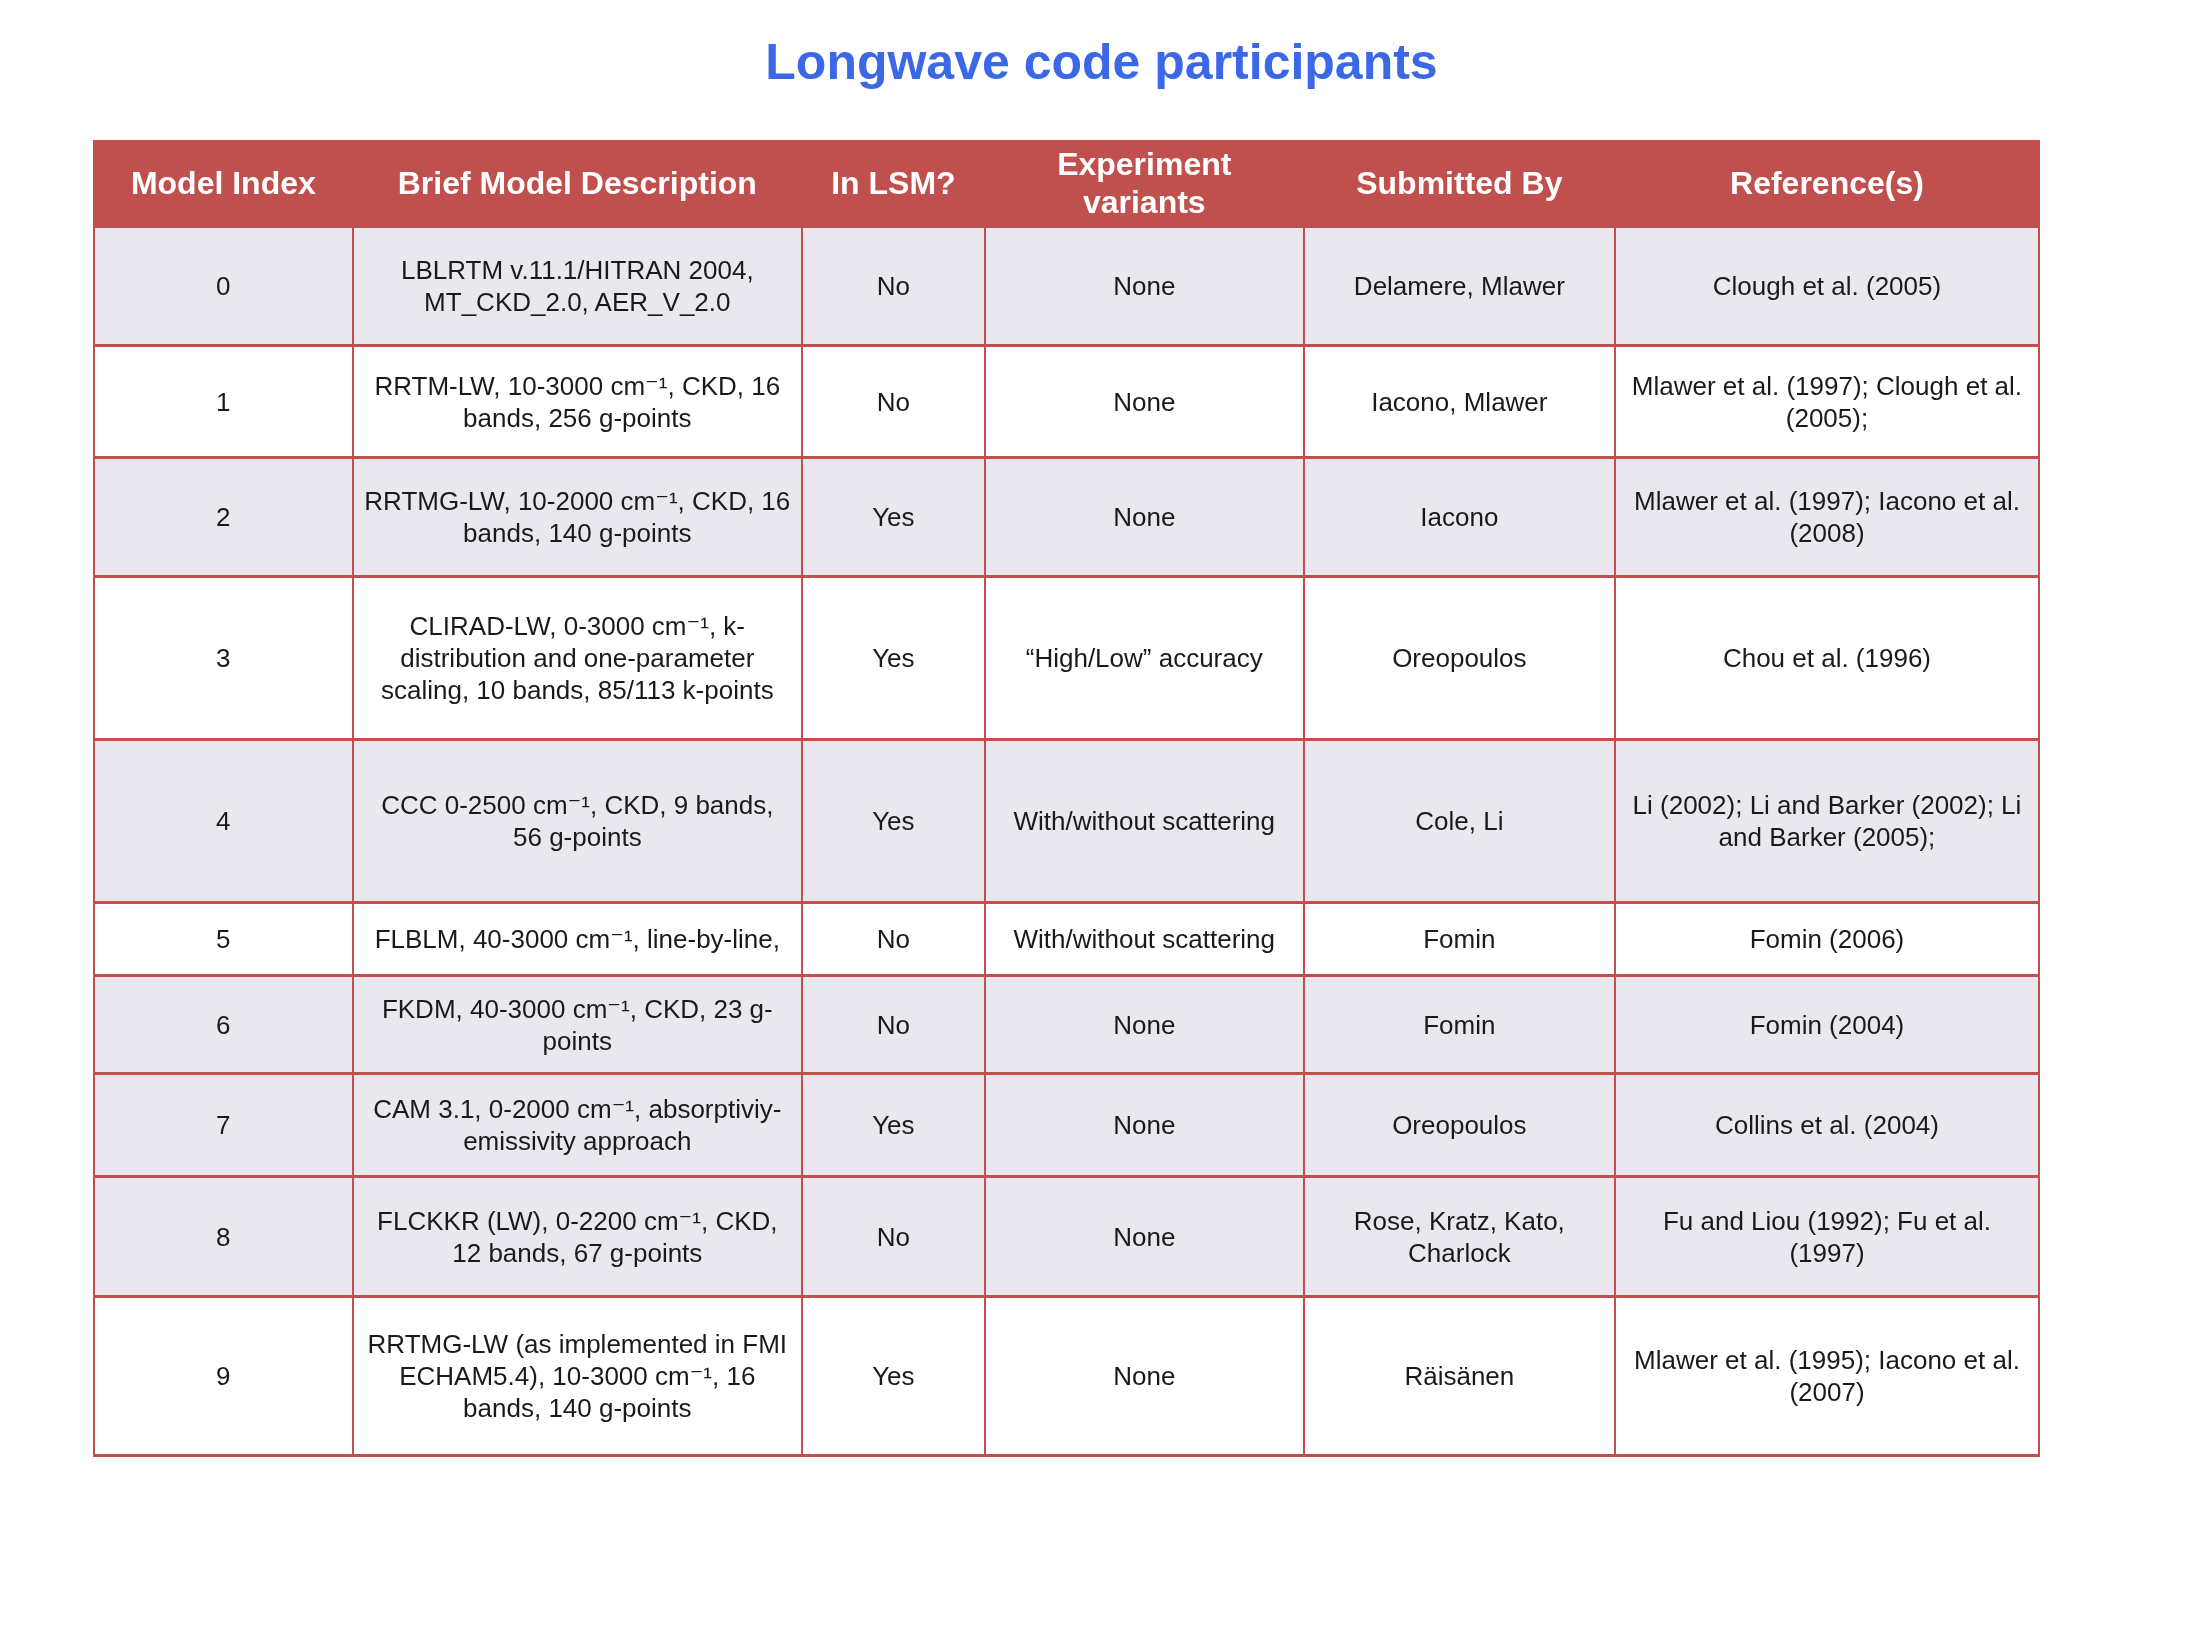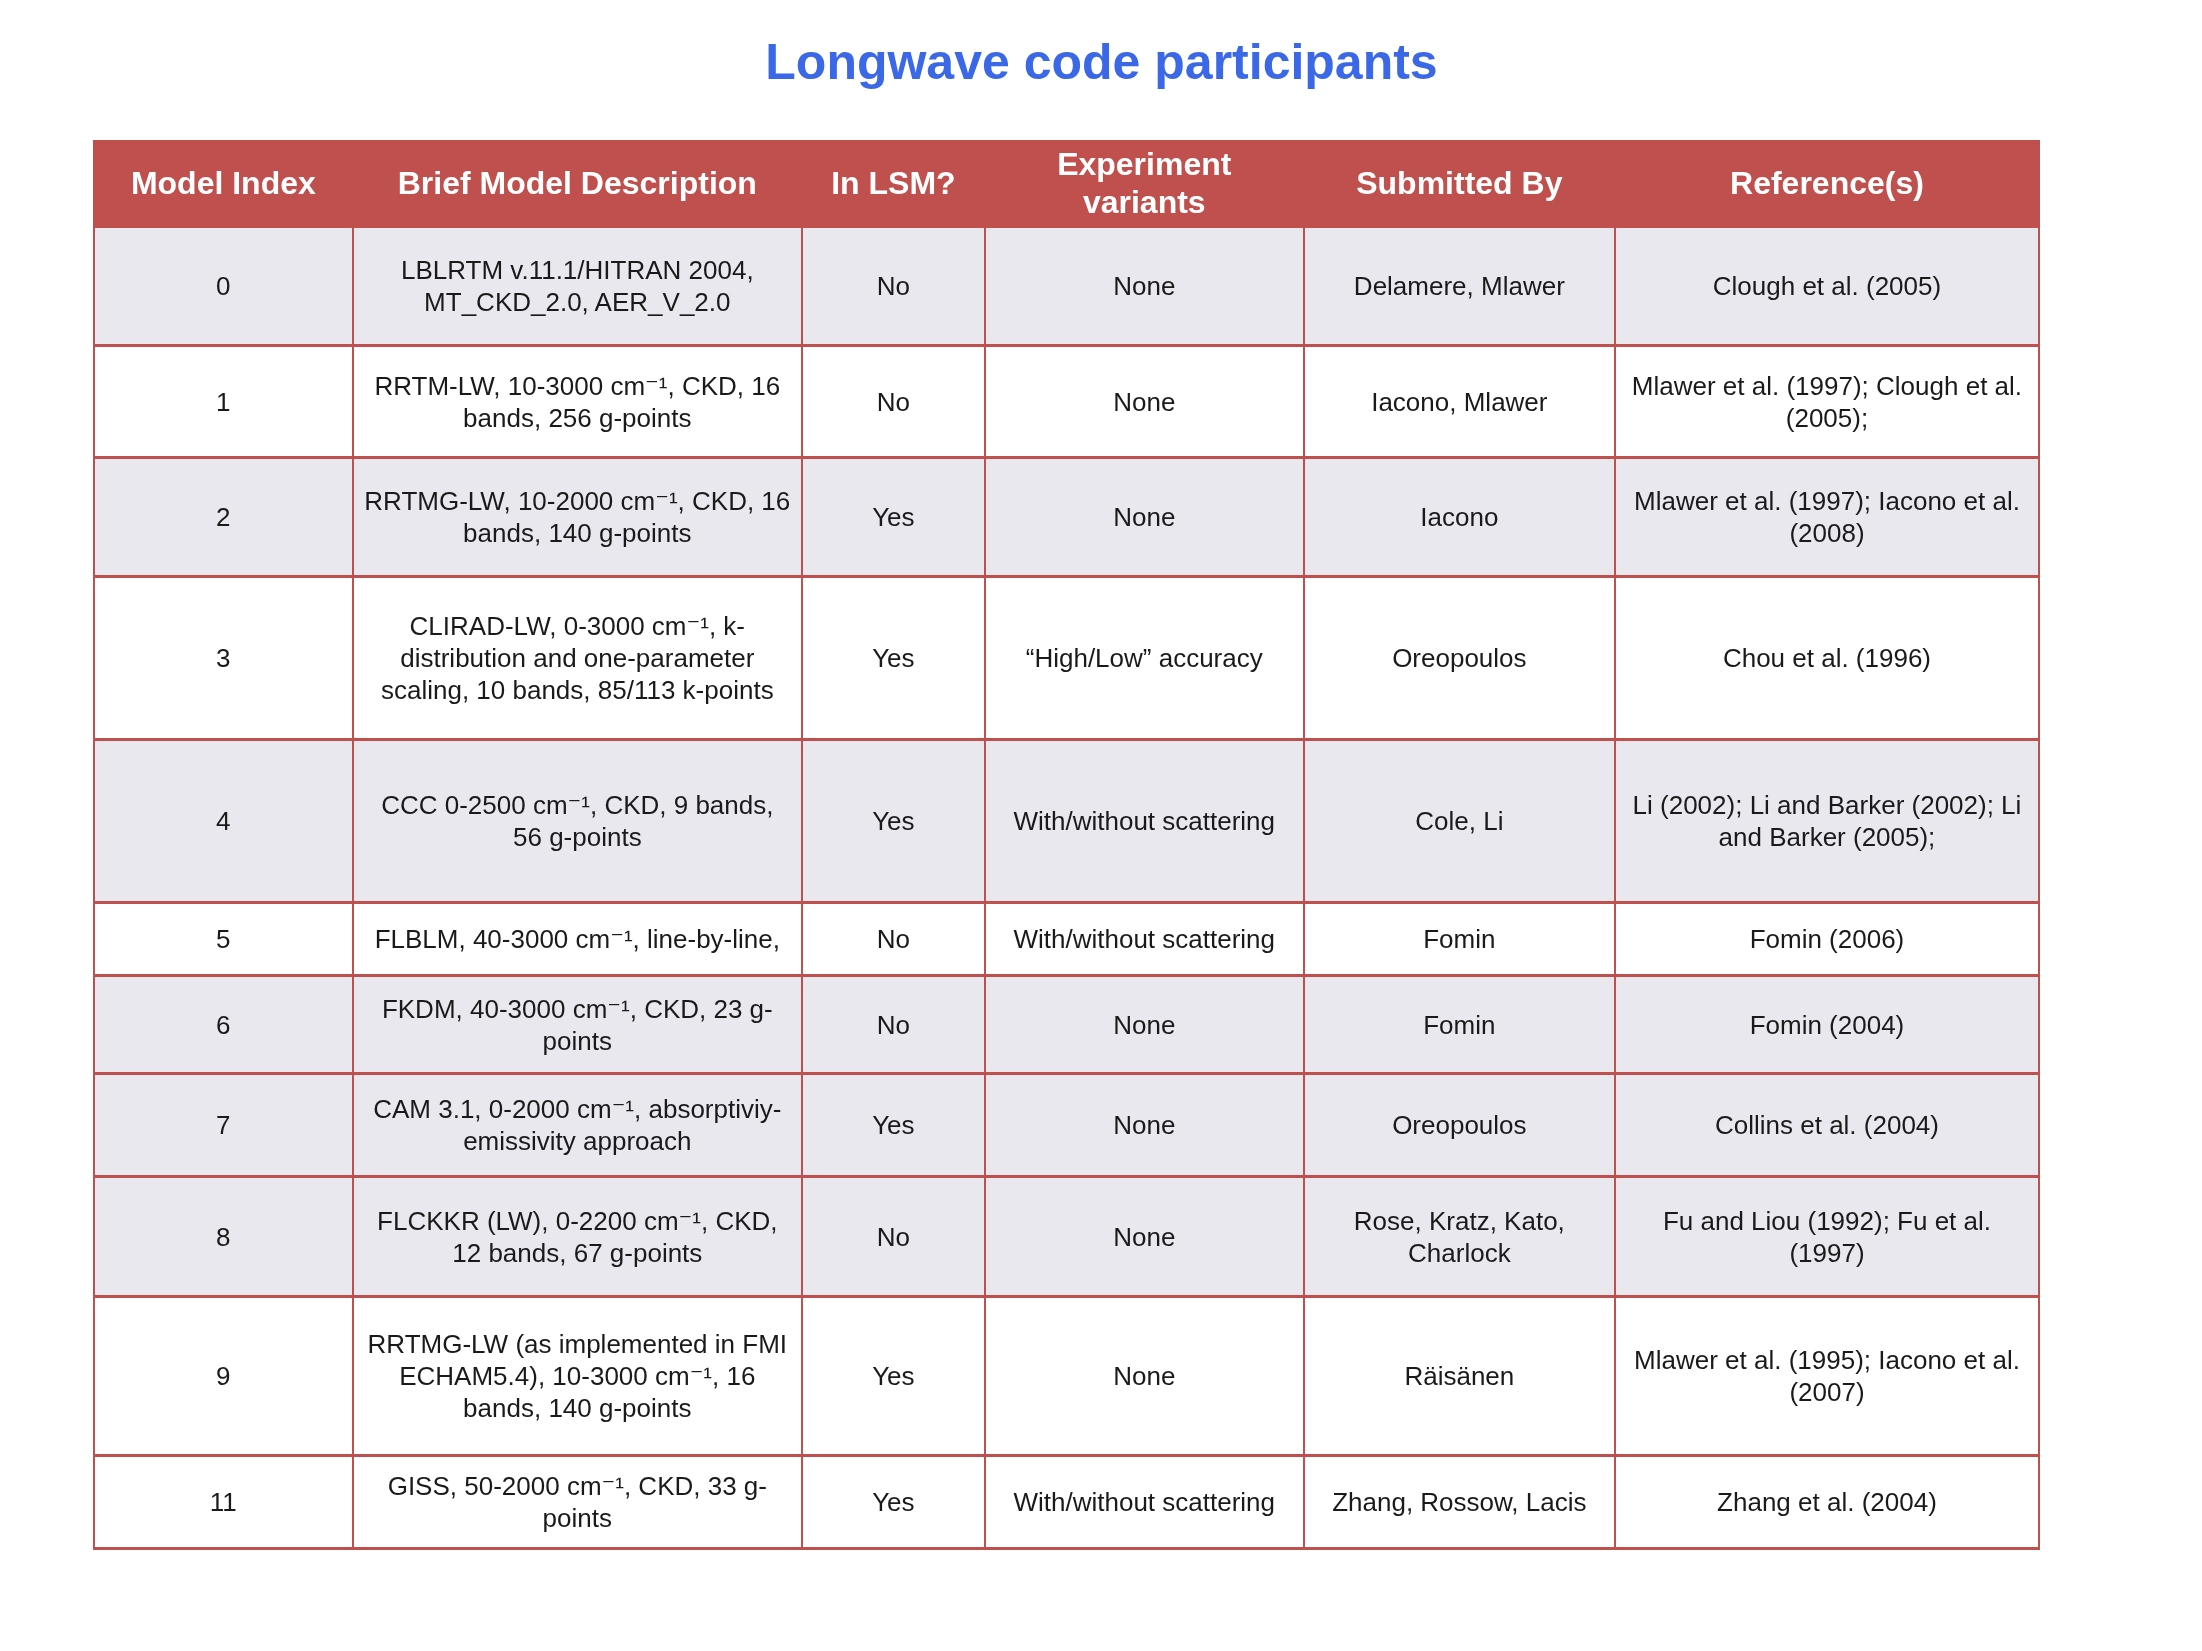--- a/index.html
+++ b/index.html
@@ -182,24 +182,16 @@
           <td>Fu and Liou (1992); Fu et al. (1997)</td>
         </tr>
         <tr>
           <td>9</td>
           <td>RRTMG-LW (as implemented in FMI ECHAM5.4), 10-3000 cm⁻¹, 16 bands, 140 g-points</td>
           <td>Yes</td>
           <td>None</td>
           <td>Räisänen</td>
           <td>Mlawer et al. (1995); Iacono et al. (2007)</td>
         </tr>
-        <tr>
-          <td>11</td>
-          <td>GISS, 50-2000 cm⁻¹, CKD, 33 g-points</td>
-          <td>Yes</td>
-          <td>With/without scattering</td>
-          <td>Zhang, Rossow, Lacis</td>
-          <td>Zhang et al. (2004)</td>
-        </tr>
       </tbody>
   </table>
 </div>
 
 
 </body></html>

